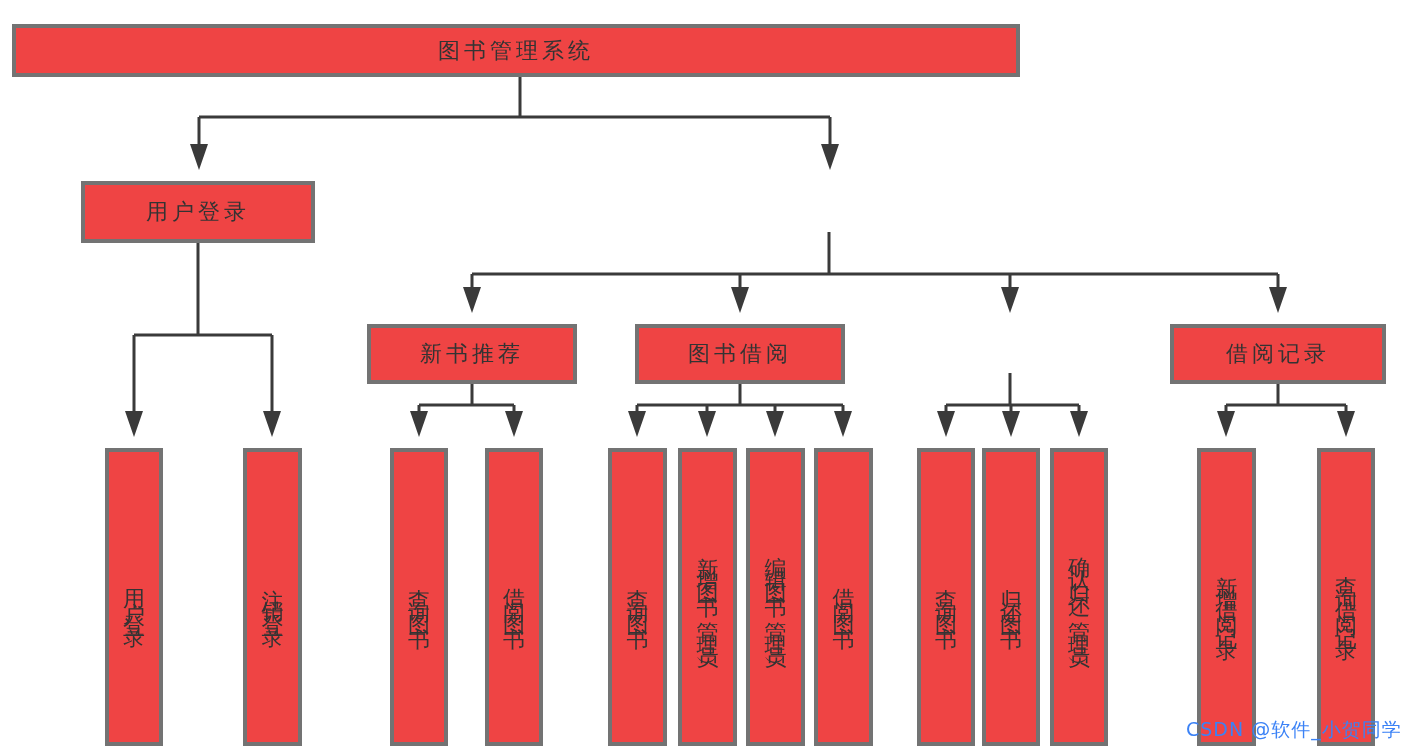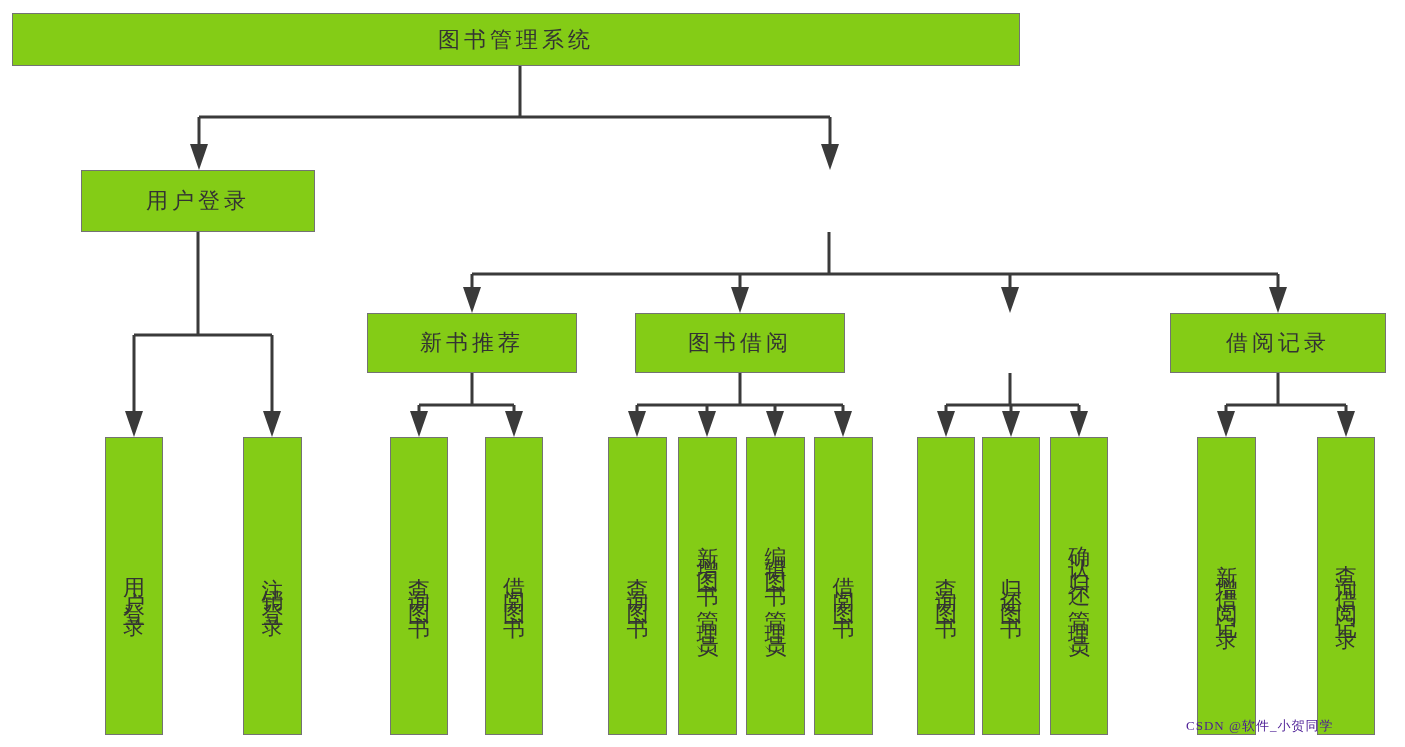--- a/index.html
+++ b/index.html
@@ -8,42 +8,42 @@
     width:1405px;height:747px;
     background:#ffffff;
     overflow:hidden;
     font-family:"DejaVu Sans","Liberation Sans",sans-serif;
     color:#333333;
   }
   .wires{position:absolute;left:0;top:0;width:1405px;height:747px;}
   .node{
     position:absolute;
     box-sizing:border-box;
-    background:#84cc16;
-    border:1px solid #737373;
+    background:#ef4444;
+    border:4px solid #737373;
     display:flex;align-items:center;justify-content:center;
     color:#333333;
+    margin-top:11px;
   }
   .hnode{font-size:22px;letter-spacing:4px;white-space:nowrap;}
   .vnode span{
     writing-mode:vertical-rl;
     text-orientation:mixed;
     letter-spacing:13px;
     font-size:22px;
     line-height:1;
     white-space:nowrap;
   }
   .watermark{
     position:absolute;
     left:1186px;top:717px;
-    font-size:13px;
-    color:#4c1d95;
+    font-size:19px;
+    color:#3b82f6;
     letter-spacing:1px;
     white-space:nowrap;
-    font-family:Liberation Serif, serif;
   }
 </style>
 </head>
 <body>
 
 <div class="canvas">
 
   <svg class="wires" width="1405" height="747" viewBox="0 0 1405 747" aria-hidden="true">
     <g stroke="#3a3a3a" stroke-width="3" fill="none">
 

